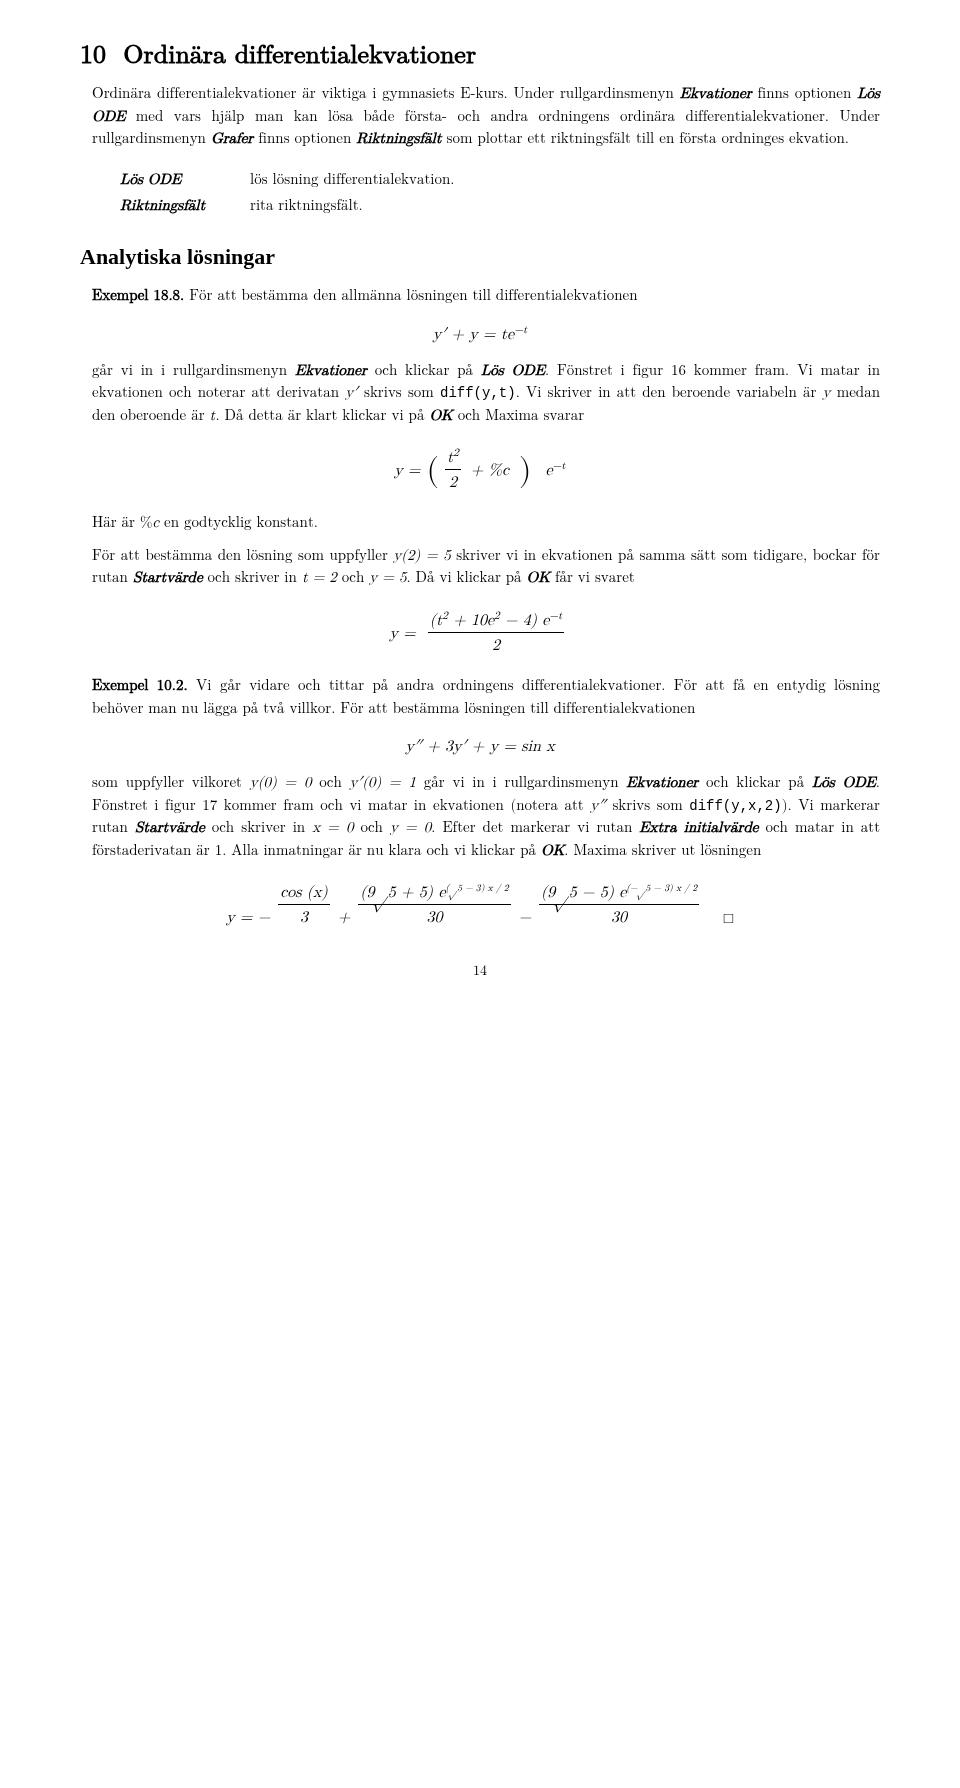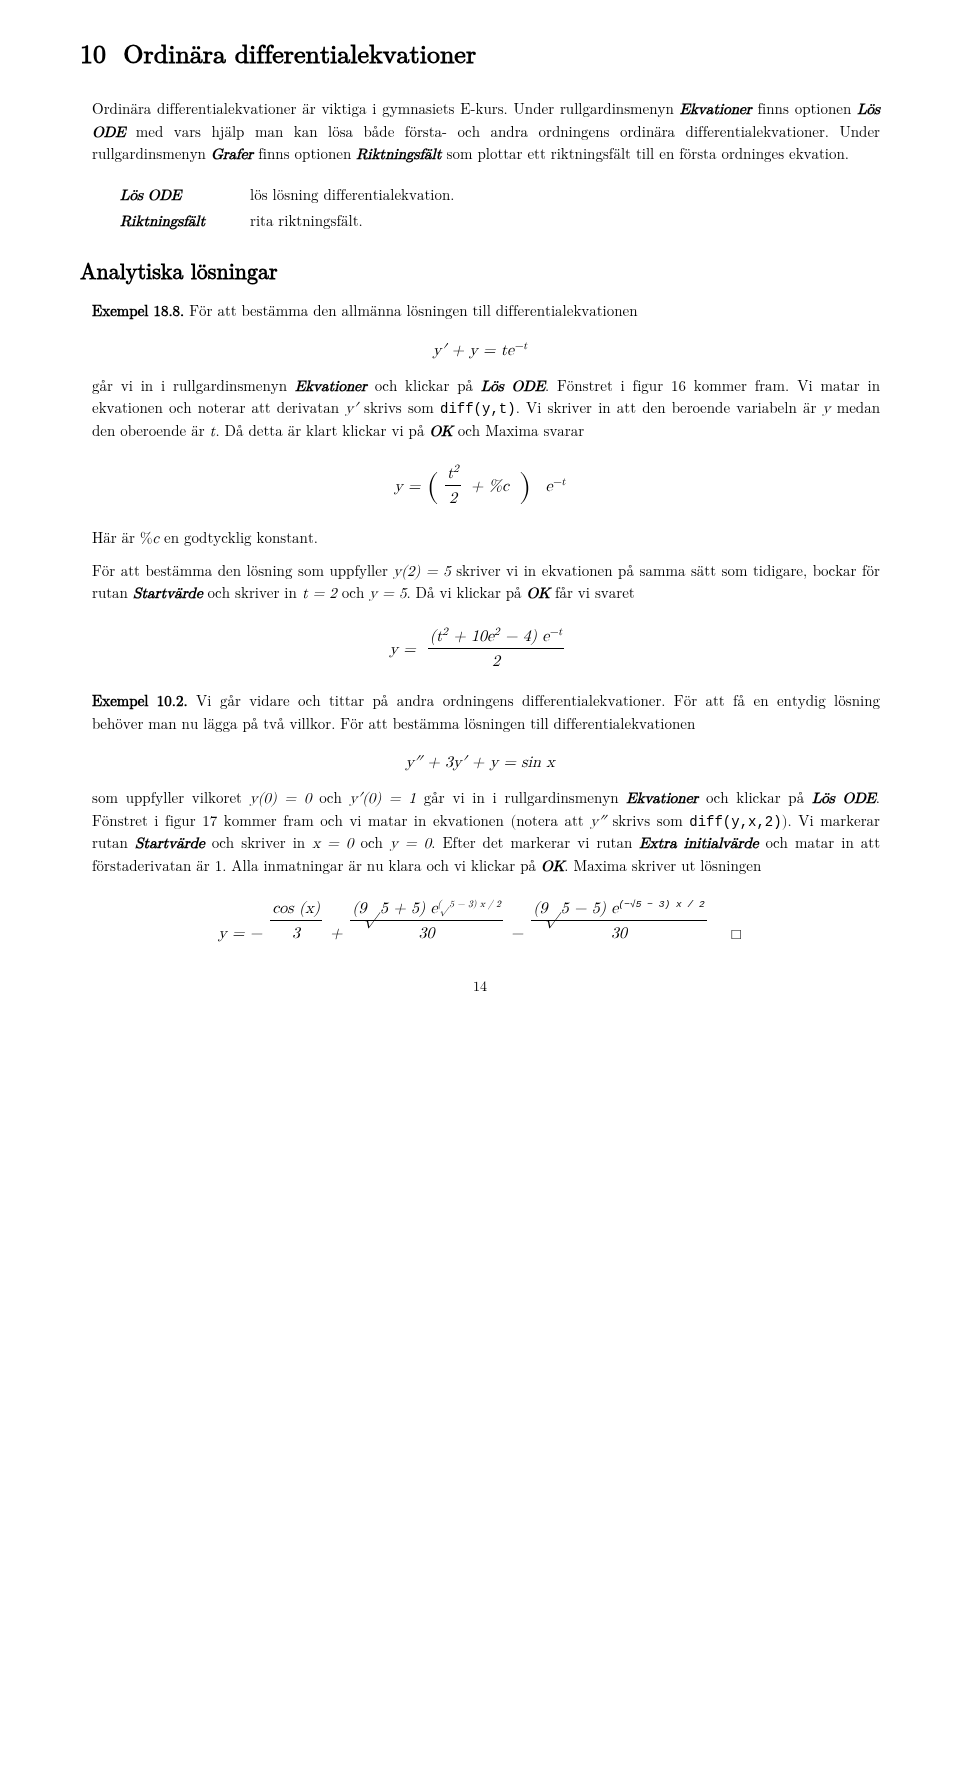--- a/index.html
+++ b/index.html
@@ -9,21 +9,21 @@
       font-family: "Computer Modern", "Latin Modern Math", Georgia, "Times New Roman", serif;
       font-size: 15px;
       line-height: 1.5;
       width: 960px;
       min-height: 1788px;
       padding: 40px 80px 60px 80px;
     }
     h1.chapter-title {
       font-size: 26px;
       font-weight: bold;
-      margin-bottom: 28px;
+      margin-bottom: 12px;
       line-height: 1.2;
     }
     p {
       margin-bottom: 10px;
       text-align: justify;
       margin-left: 12px;
     }
     .definition-table {
       margin: 16px 0 16px 40px;
       border-collapse: collapse;
@@ -33,20 +33,21 @@
       vertical-align: top;
     }
     .definition-table td:first-child {
       font-style: italic;
       min-width: 130px;
     }
     h2.section-title {
       font-size: 22px;
       font-weight: bold;
       margin: 20px 0 12px 0;
+      font-family: Liberation Serif, serif;
     }
     .math-block {
       text-align: center;
       margin: 14px 0;
       font-style: italic;
       font-size: 16px;
     }
     .math-inline {
       font-style: italic;
     }
@@ -185,19 +186,19 @@
     <span class="num">cos (<i>x</i>)</span>
     <span class="den">3</span>
   </span>
   <span style="margin:0 4px;">+</span>
   <span class="fraction">
     <span class="num">(9<span style="white-space:nowrap;">√5</span> + 5) <i>e</i><sup style="font-size:0.6em;">(√5 − 3) <i>x</i> / 2</sup></span>
     <span class="den">30</span>
   </span>
   <span style="margin:0 4px;">−</span>
   <span class="fraction">
-    <span class="num">(9<span style="white-space:nowrap;">√5</span> − 5) <i>e</i><sup style="font-size:0.6em;font-family:Liberation Mono, monospace;">(−√5 − 3) <i>x</i> / 2</sup></span>
+    <span class="num">(9<span style="white-space:nowrap;">√5</span> − 5) <i>e</i><sup style="font-size:0.6em;">(−√5 − 3) <i>x</i> / 2</sup></span>
     <span class="den">30</span>
   </span>
   <span style="margin-left:20px; font-size:14px; font-style:normal;">□</span>
 </div>
 
 <div class="page-number">14</div>
 
 </body></html>

